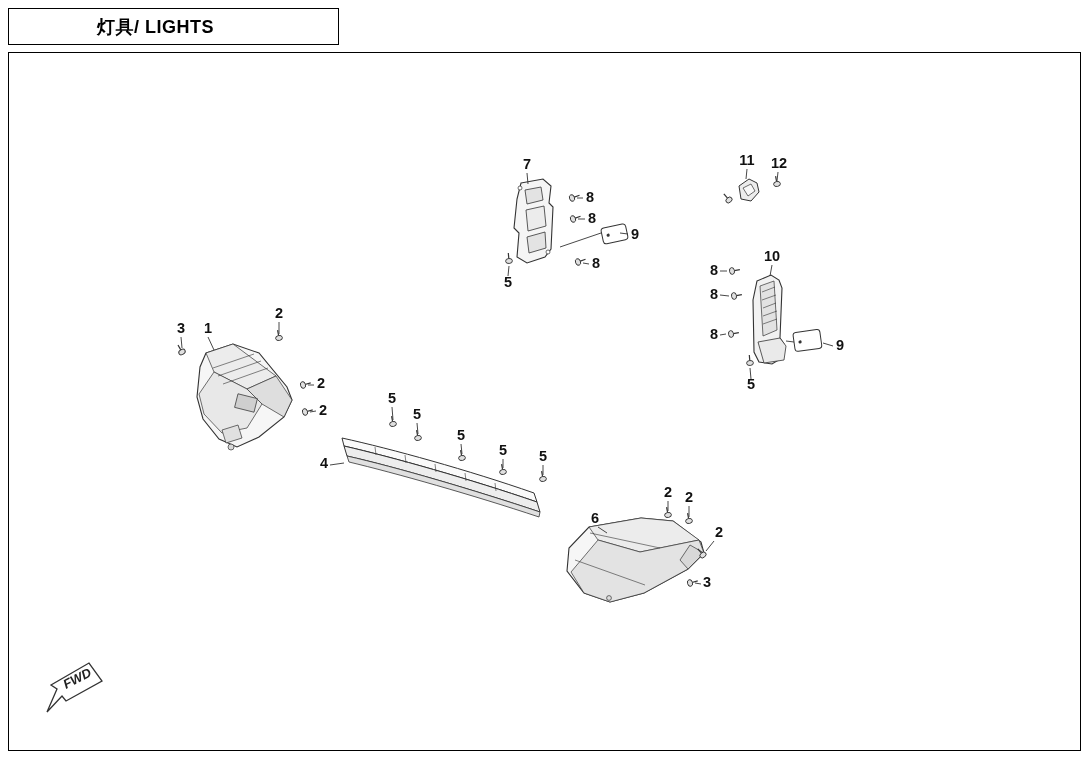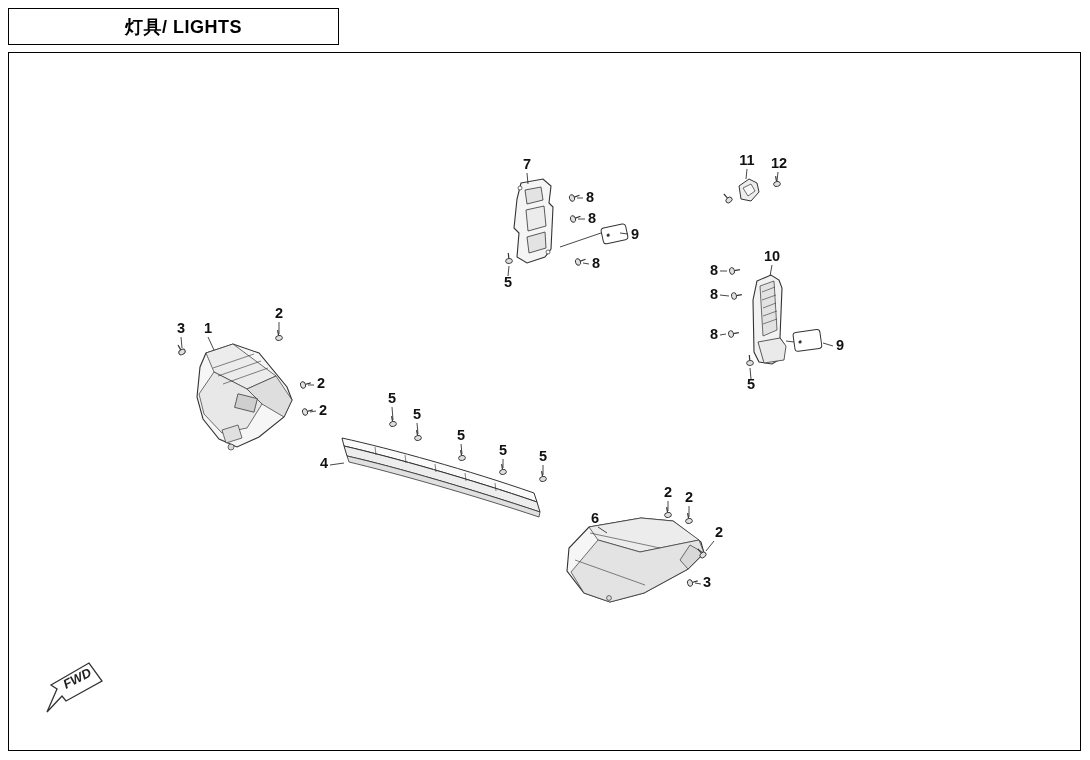--- a/index.html
+++ b/index.html
@@ -7,21 +7,21 @@
     width:1090px; height:760px; position:relative;
     background:#ffffff; overflow:hidden;
     font-family:"Liberation Sans", sans-serif;
   }
   .title-box {
     position:absolute; left:8px; top:8px; width:331px; height:37px;
     border:1.5px solid #000; background:#fff;
     display:flex; align-items:center; box-sizing:border-box;
   }
   .title-text {
-    margin-left:116px; font-size:18px; font-weight:bold; color:#000;
+    margin-left:88px; font-size:18px; font-weight:bold; color:#000;
     letter-spacing:0.5px; white-space:nowrap;
   }
   .diagram-frame {
     position:absolute; left:8px; top:52px; width:1073px; height:699px;
     border:1.5px solid #000; background:#fff; box-sizing:border-box;
   }
   svg.overlay { position:absolute; left:0; top:0; width:1090px; height:760px; }
   .leader { stroke:#333; stroke-width:0.9; }
   .screw-tail { stroke:#333; stroke-width:1.2; }
   .screw-head { fill:#e0e0e0; stroke:#333; stroke-width:0.9; }

